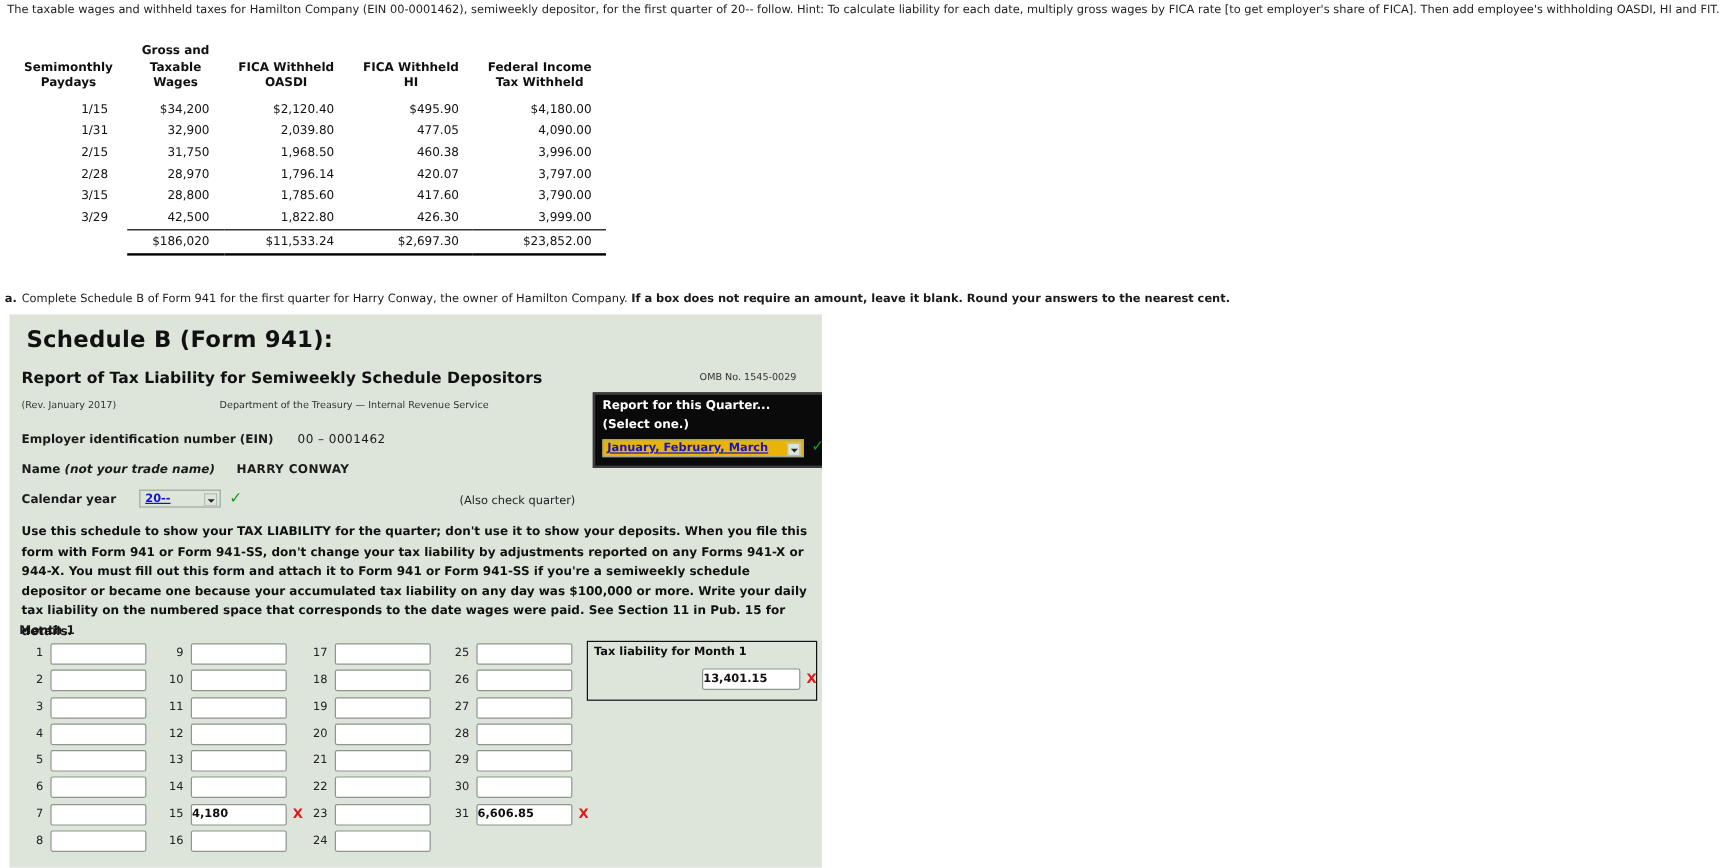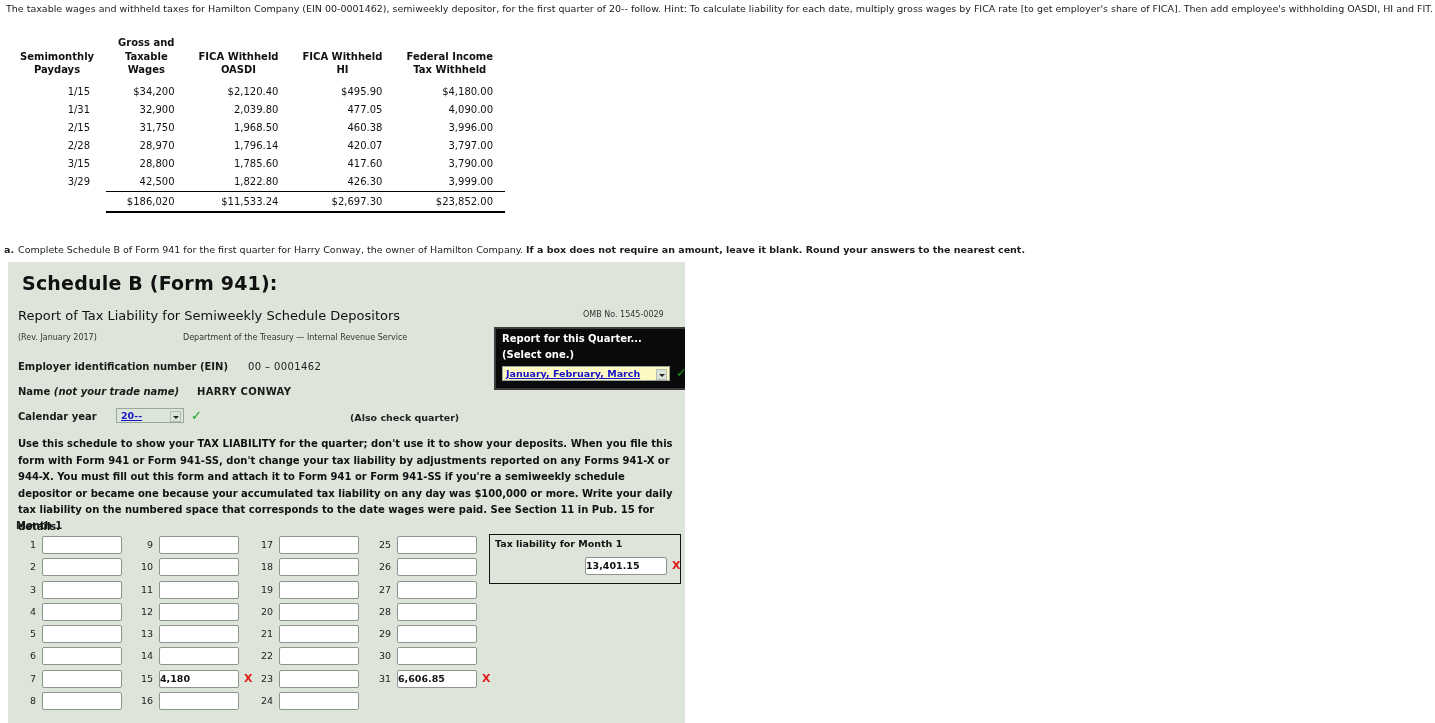--- a/index.html
+++ b/index.html
@@ -97,21 +97,21 @@
     font-size: 19px;
     font-weight: bold;
     letter-spacing: 0.2px;
     color: #111;
   }
   .f-sub {
     position: absolute;
     left: 10px;
     top: 46px;
     font-size: 13px;
-    font-weight: normal;
+    font-weight: bold;
     color: #111;
   }
   .f-omb {
     position: absolute;
     left: 575px;
     top: 48px;
     font-size: 8px;
     color: #333;
   }
   .f-rev {
@@ -156,25 +156,25 @@
 
   .row-year {
     position: absolute;
     left: 10px;
     top: 149px;
     font-size: 10px;
     font-weight: bold;
   }
   .also-check {
     position: absolute;
-    left: 342px;
+    left: 375px;
     top: 150px;
     font-size: 9.5px;
     color: #222;
-    font-weight: bold;
+    font-weight: normal;
   }
 
   
   .sel-year {
     position: absolute;
     left: 108px;
     top: 146px;
     width: 68px;
     height: 15px;
     background: #dde5da;
@@ -246,21 +246,21 @@
     font-size: 10px;
     font-weight: bold;
     color: #ffffff;
   }
   .sel-quarter {
     position: absolute;
     left: 6px;
     top: 37px;
     width: 168px;
     height: 15px;
-    background: #fef9c3;
+    background: #eab308;
     border: 1px solid #9aa89a;
     box-sizing: border-box;
   }
   .sel-quarter .txt {
     position: absolute;
     left: 3px;
     top: 1px;
     font-size: 9.5px;
     font-weight: bold;
     color: #1414c8;

